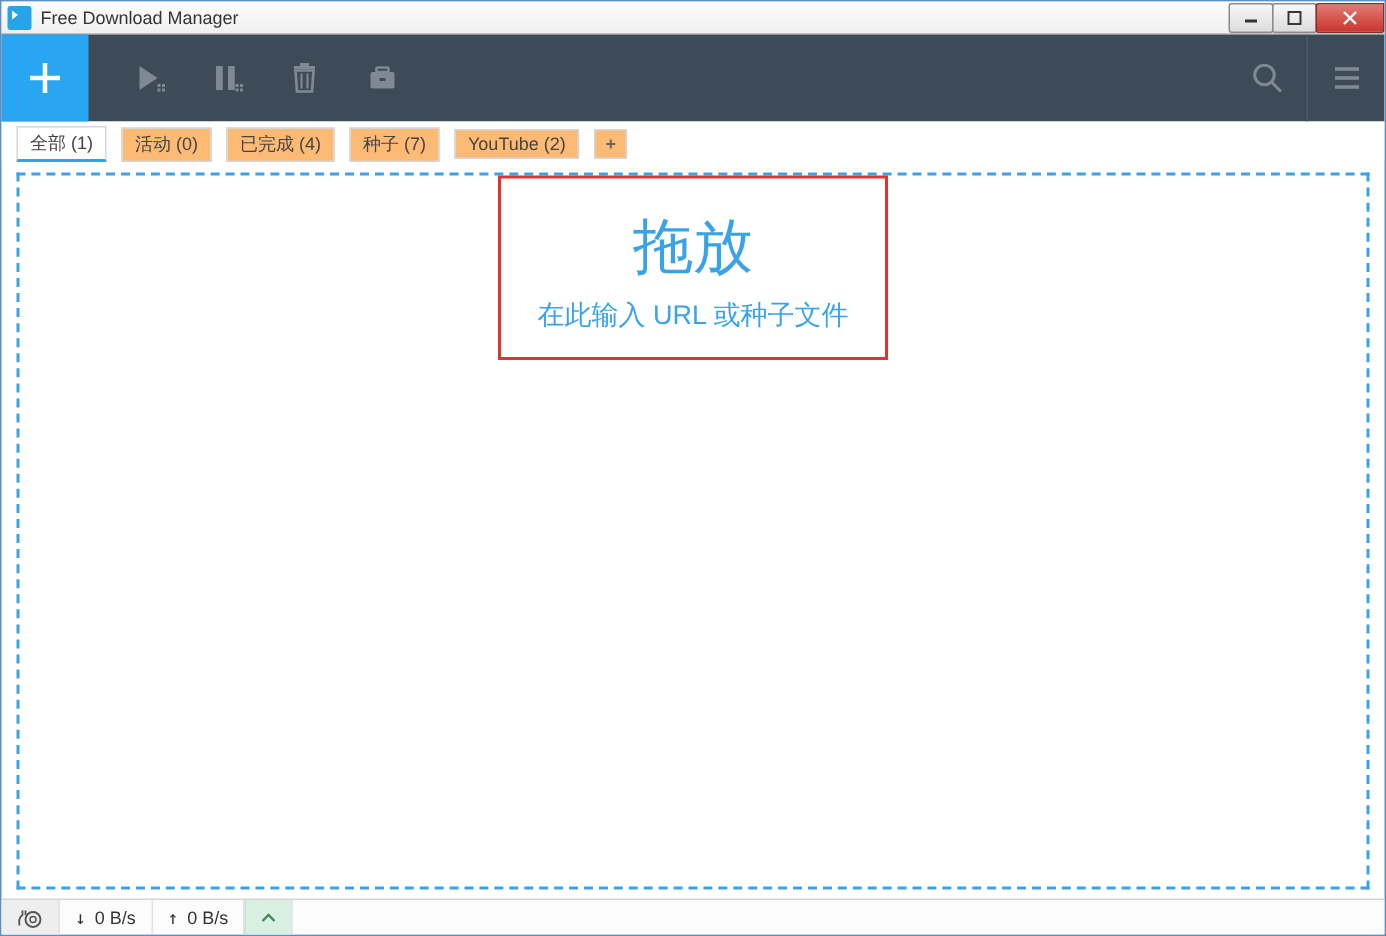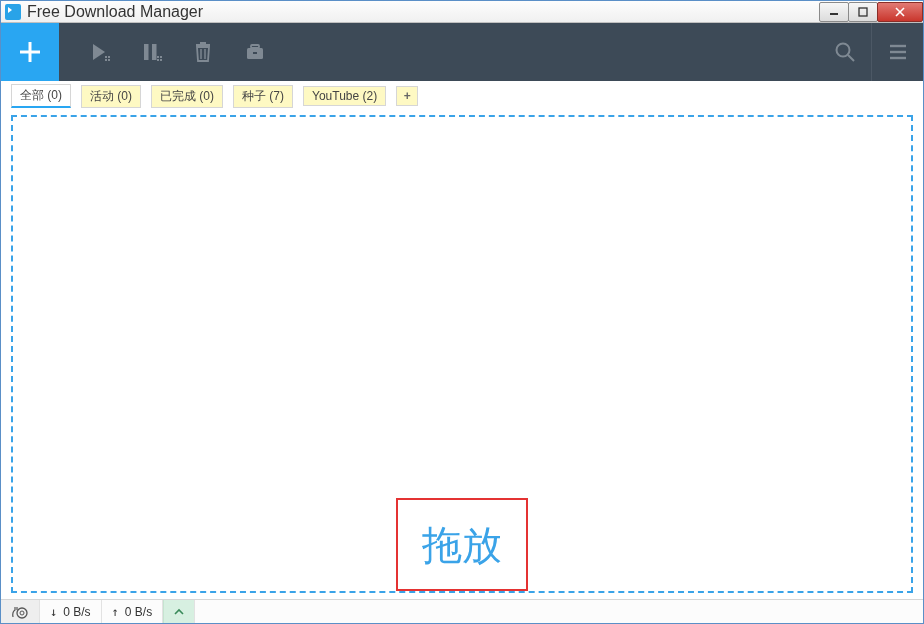--- a/index.html
+++ b/index.html
@@ -2,43 +2,43 @@
 <html><head>
 <meta charset="utf-8">
 <style>
   * { box-sizing: border-box; margin: 0; padding: 0; font-family: "Microsoft YaHei", Arial, sans-serif; }
   body { width: 924px; height: 624px; background: #fff; overflow: hidden; border: 1px solid #5a8fc7; }
   
   
   .title-bar { height: 22px; background: linear-gradient(#fdfdfd, #f0f0f0); display: flex; align-items: center; border-bottom: 1px solid #c0c0c0; }
   .title-icon { width: 16px; height: 16px; margin-left: 4px; background: #29a3e8; border-radius: 2px; position: relative; }
   .title-icon::after { content: ""; position: absolute; left: 3px; top: 3px; width: 0; height: 0; border-left: 4px solid #fff; border-top: 3px solid transparent; border-bottom: 3px solid transparent; }
-  .title-text { font-size: 16px; color: #333; margin-left: 6px; }
+  .title-text { font-size: 12px; color: #333; margin-left: 6px; }
   .win-controls { margin-left: auto; display: flex; }
   .win-btn { width: 30px; height: 20px; border: 1px solid #8a8a8a; background: linear-gradient(#f7f7f7,#dcdcdc); display: flex; align-items: center; justify-content: center; margin-left: -1px; border-radius: 2px; }
   .win-btn.close { background: linear-gradient(#e27a74,#c9362d); border-color: #8a2d27; color: #fff; width: 46px; border-top-right-radius: 0; }
   .win-btn svg { overflow: visible; }
   
   
   .toolbar { height: 58px; background: #3d4a57; display: flex; align-items: stretch; }
   .tb-add { width: 58px; background: #29a6f2; display: flex; align-items: center; justify-content: center; cursor: pointer; }
   .tb-sep { width: 14px; }
   .tb-btn { width: 52px; display: flex; align-items: center; justify-content: center; cursor: pointer; }
   .tb-btn svg { opacity: 0.45; }
   .tb-right { margin-left: auto; display: flex; }
   
   
   .tabs { height: 26px; background: #fff; display: flex; align-items: center; padding: 4px 10px 0 10px; gap: 10px; }
-  .tab { font-size: 12px; color: #454545; background: #fef9c3; border: 1px solid #d6d6d6; padding: 2px 8px; cursor: pointer; }
+  .tab { font-size: 12px; color: #454545; background: #fdba74; border: 1px solid #d6d6d6; padding: 2px 8px; cursor: pointer; }
   .tab.active { border-bottom: 2px solid #29a6f2; background: #fff; }
   .tab.plus { width: 22px; text-align: center; padding: 2px 0; font-weight: bold; color: #666; }
   
   
   .main { padding: 8px 10px 6px 10px; height: 492px; }
-  .drop { width: 100%; height: 100%; border: 2px dashed #3aa3e8; display: flex; align-items: flex-end; justify-content: center; }
+  .drop { width: 100%; height: 100%; border: 2px dashed #3aa3e8; display: flex; align-items: flex-start; justify-content: center; }
   .drop-box { border: 2px solid #e43232; padding: 18px 24px 16px 24px; text-align: center; }
   .drop-title { font-size: 40px; color: #3aa3e8; font-family: "SimSun", serif; }
   .drop-sub { font-size: 18px; color: #3aa3e8; margin-top: 6px; }
   
   
   .status { height: 24px; border-top: 1px solid #d6d6d6; display: flex; align-items: stretch; font-size: 12px; color: #333; background: #fcfcfc; }
   .st-item { display: flex; align-items: center; padding: 0 10px; border-right: 1px solid #e2e2e2; }
   .st-snail { background: #eeeeee; }
   .st-expand { background: #d7f0e1; border-left: 1px solid #c5e4d0; }
   .arrow { font-family: monospace; margin-right: 6px; }
@@ -123,32 +123,33 @@
       <svg width="22" height="22">
           <line x1="3" y1="5" x2="19" y2="5" stroke="#cfd6dc" stroke-width="2.4"></line>
           <line x1="3" y1="11" x2="19" y2="11" stroke="#cfd6dc" stroke-width="2.4"></line>
           <line x1="3" y1="17" x2="19" y2="17" stroke="#cfd6dc" stroke-width="2.4"></line>
         </svg>
     </div>
   </div>
 </div>
 
 <div class="tabs">
-  <div class="tab active">全部 (0)</div>
+  <div class="tab active">全部 (1)</div>
   <div class="tab">活动 (0)</div>
-  <div class="tab">已完成 (0)</div>
+  <div class="tab">已完成 (4)</div>
   <div class="tab">种子 (7)</div>
   <div class="tab">YouTube (2)</div>
   <div class="tab plus">+</div>
 </div>
 
 <div class="main">
   <div class="drop">
     <div class="drop-box">
       <div class="drop-title">拖放</div>
+      <div class="drop-sub">在此输入 URL 或种子文件</div>
     </div>
   </div>
 </div>
 
 <div class="status">
   <div class="st-item st-snail">
     <svg width="18" height="14">
         <circle cx="11" cy="8" r="5" fill="none" stroke="#555" stroke-width="1.3"></circle>
         <circle cx="11" cy="8" r="2" fill="none" stroke="#555" stroke-width="1"></circle>
         <path d="M2 12 Q1 7 4 5 L4 2 M6 5 L6 2" fill="none" stroke="#555" stroke-width="1.2"></path>

